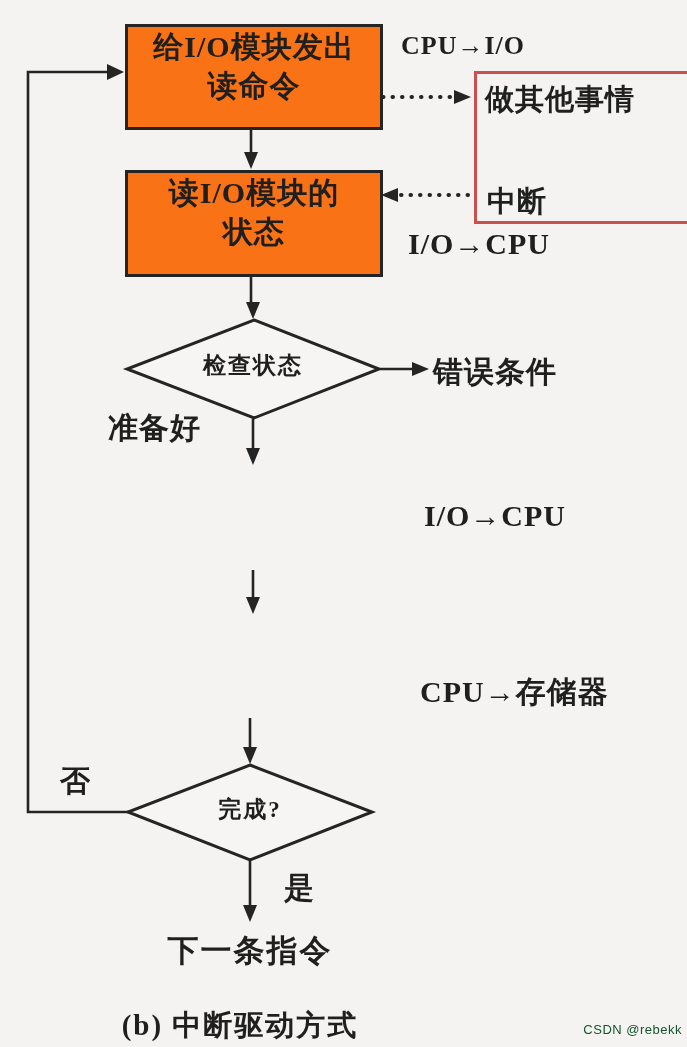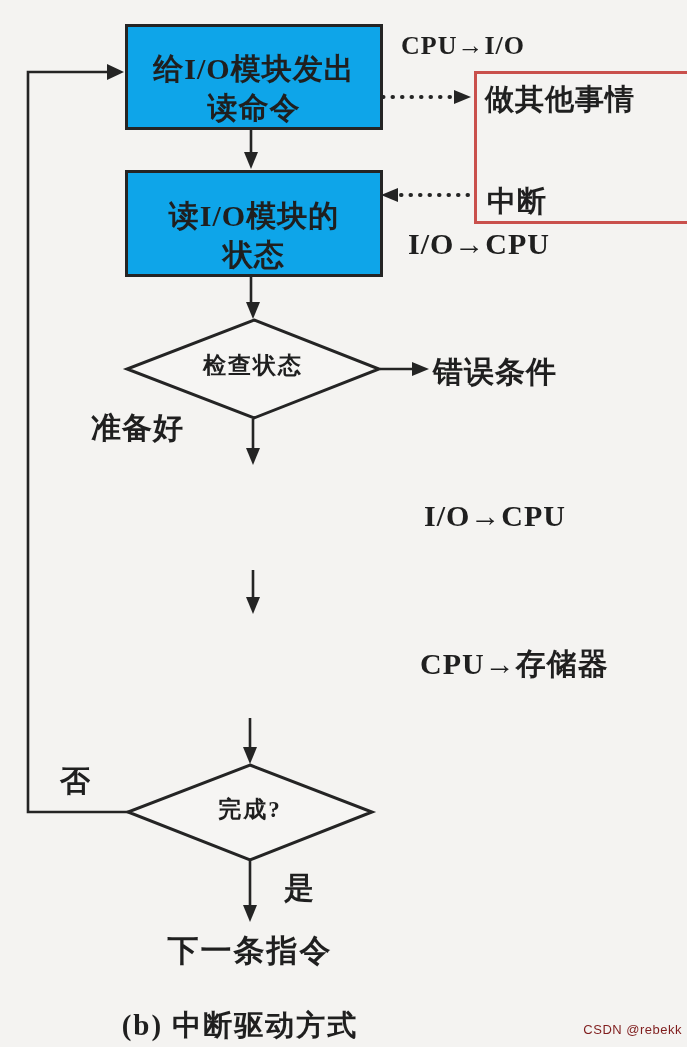--- a/index.html
+++ b/index.html
@@ -13,22 +13,22 @@
     background:#f4f3f1;
     overflow:hidden;
     color:#1f1f1f;
   }
   #connectors{
     position:absolute;left:0;top:0;width:687px;height:1047px;
   }
   .node-box{
     position:absolute;
     border:3px solid #242424;
-    background:#0ea5e9;
-    display:flex;flex-direction:column;align-items:center;justify-content:flex-end;
+    background:#f97316;
+    display:flex;flex-direction:column;align-items:center;justify-content:flex-start;
     text-align:center;
     font-size:30px;font-weight:600;line-height:1.3;
     letter-spacing:1px;
   }
   .diamond-label{
     position:absolute;
     text-align:center;
     font-size:23px;font-weight:600;letter-spacing:2px;
   }
   .edge-label{
@@ -56,21 +56,21 @@
   .terminal-label{
     position:absolute;
     left:60px;top:930px;width:380px;
     text-align:center;
     font-size:31px;font-weight:700;letter-spacing:2px;
   }
   .watermark{
     position:absolute;
     right:5px;top:1022px;
     font-family:"Liberation Sans","DejaVu Sans",sans-serif;
-    font-size:13px;color:#7f1d1d;letter-spacing:0.5px;
+    font-size:13px;color:#14532d;letter-spacing:0.5px;
   }
 </style>
 </head>
 <body>
 
 <div id="stage">
 
   <svg id="connectors" viewBox="0 0 687 1047" xmlns="http://www.w3.org/2000/svg">
     <g stroke="#242424" stroke-width="2.6" fill="none">
 
@@ -126,23 +126,23 @@
   <div class="diamond-label" style="left:128px;top:794px;width:244px;">完成?</div>
 
   <div class="red-box">
     <span class="inner-label" style="left:8px;top:6px;">做其他事情</span>
     <span class="inner-label" style="left:10px;top:108px;">中断</span>
   </div>
 
   <div class="edge-label" style="left:401px;top:31px;font-size:26px;">CPU→I/O</div>
   <div class="edge-label" style="left:408px;top:227px;">I/O→CPU</div>
   <div class="edge-label" style="left:433px;top:352px;">错误条件</div>
-  <div class="edge-label" style="left:91px;top:408px;">准备好</div>
+  <div class="edge-label" style="left:108px;top:408px;">准备好</div>
   <div class="edge-label" style="left:424px;top:499px;">I/O→CPU</div>
-  <div class="edge-label" style="left:420px;top:644px;">CPU→存储器</div>
+  <div class="edge-label" style="left:420px;top:672px;">CPU→存储器</div>
   <div class="edge-label" style="left:60px;top:761px;">否</div>
   <div class="edge-label" style="left:284px;top:868px;">是</div>
 
   <div class="terminal-label">下一条指令</div>
 
   <div class="caption">(b) 中断驱动方式</div>
 
   <div class="watermark">CSDN @rebekk</div>
 
 </div>

